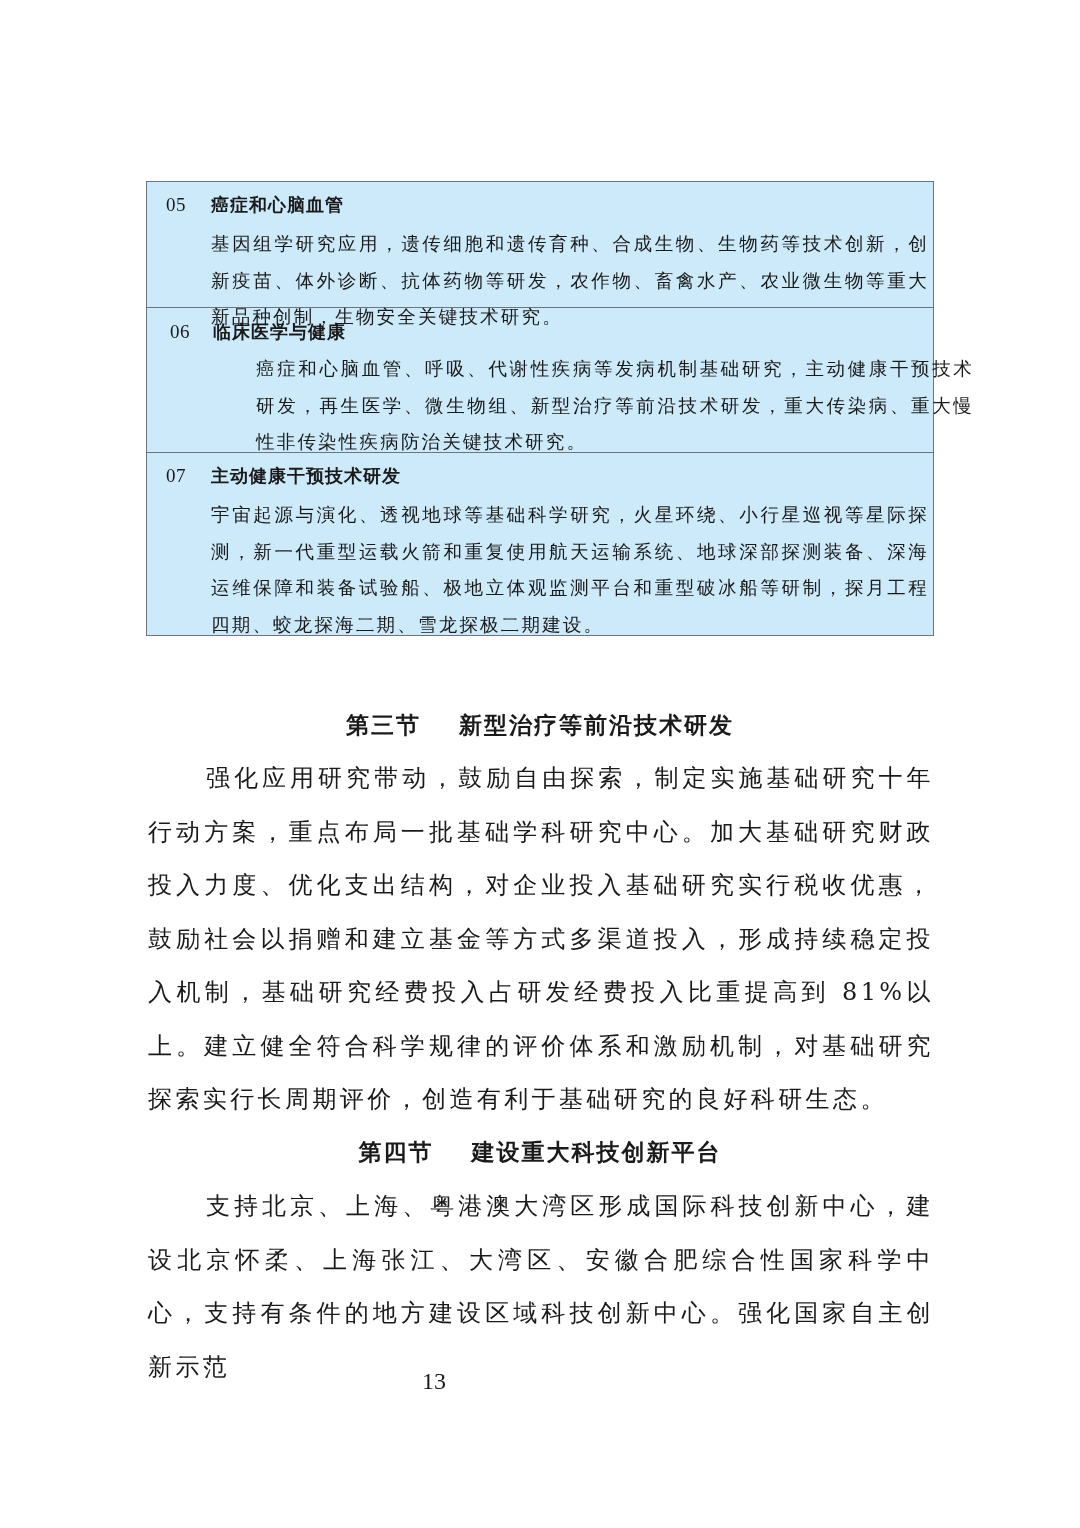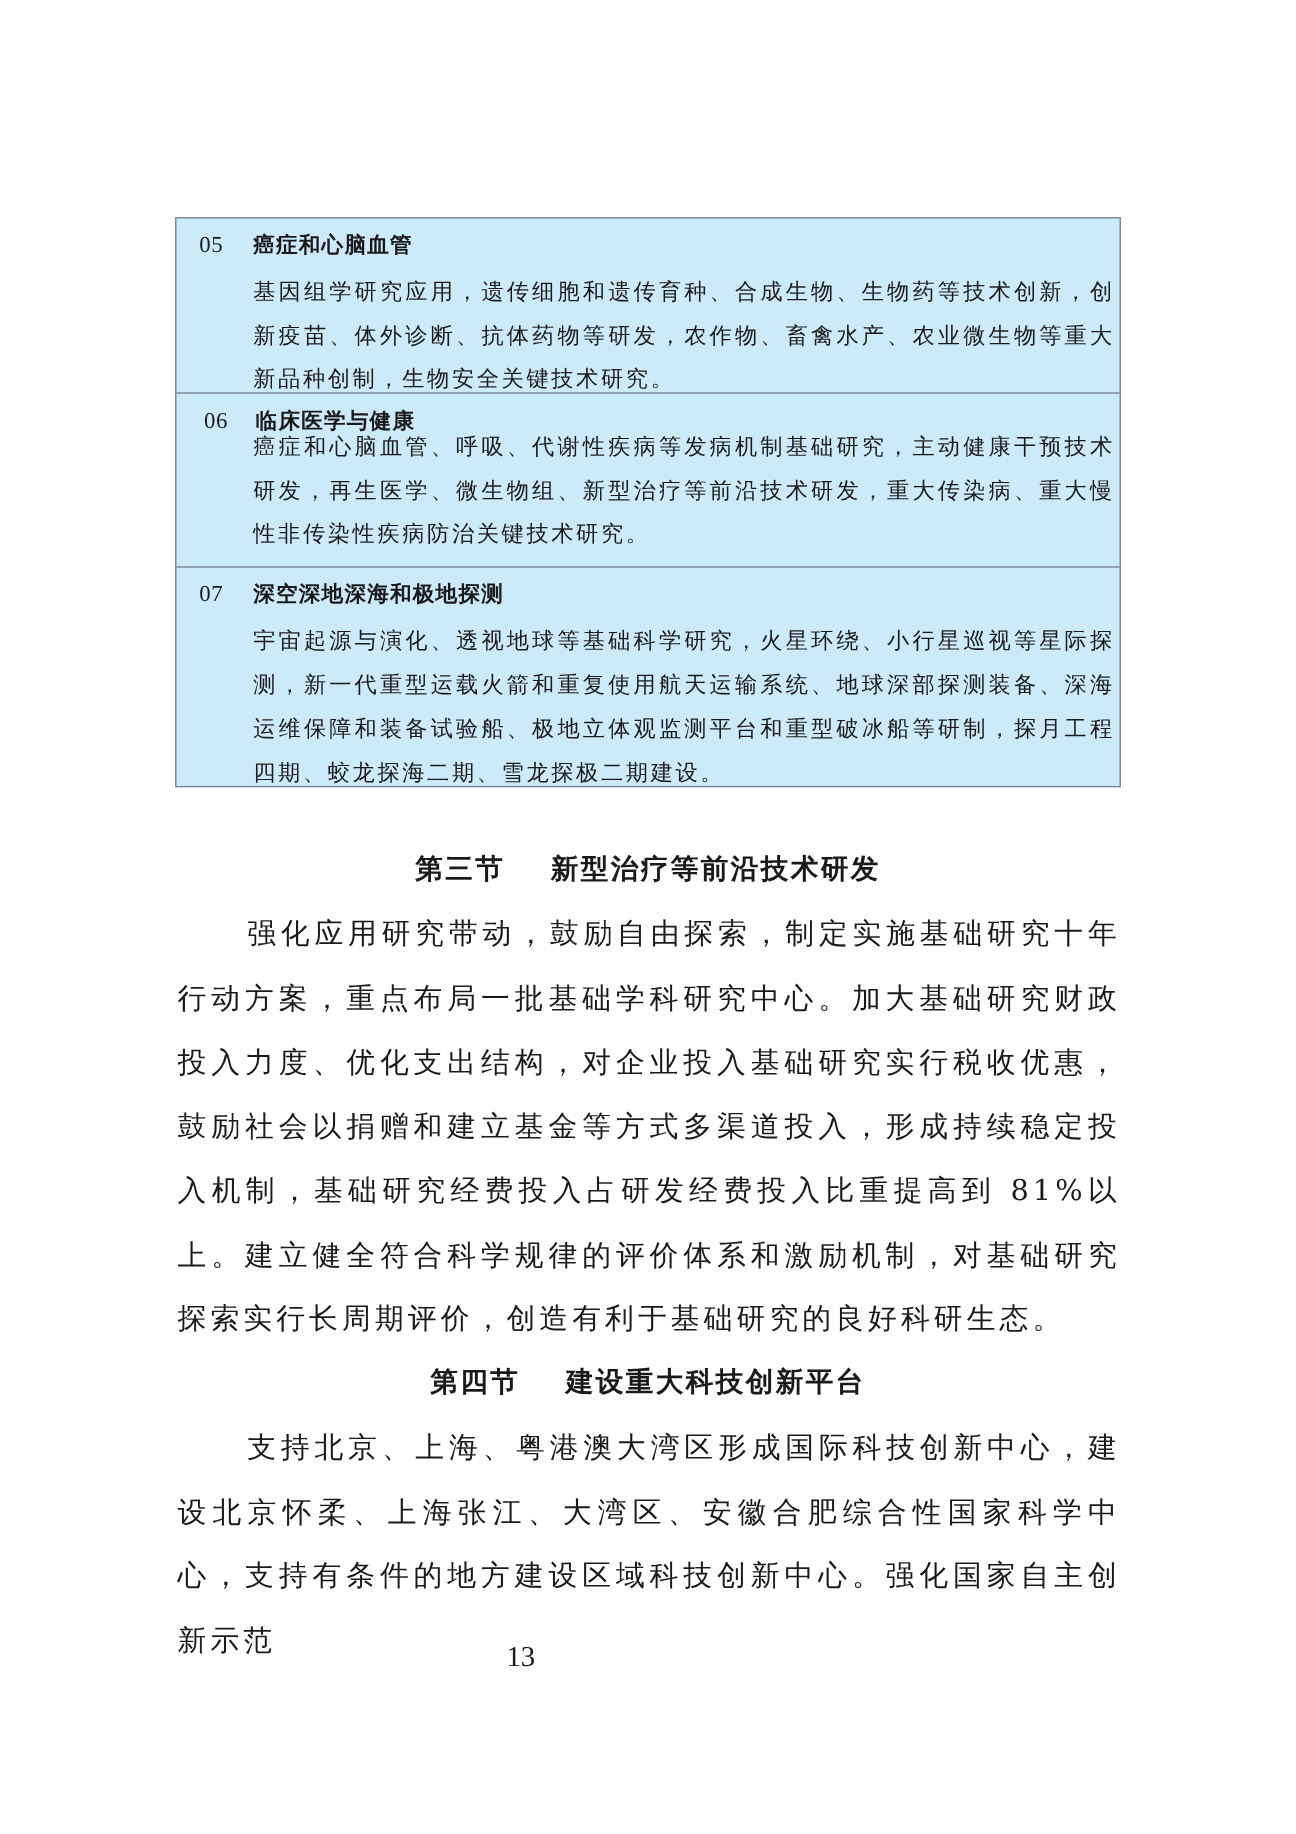--- a/index.html
+++ b/index.html
@@ -29,21 +29,21 @@
     background: #cdeafb;
     border: 1.5px solid #6b7480;
     box-sizing: border-box;
   }
   .box-row {
     position: relative;
     border-bottom: 1.5px solid #6b7480;
     box-sizing: border-box;
   }
   .box-row:last-child { border-bottom: none; }
-  .box-row.r1 { height: 146px; }
+  .box-row.r1 { height: 126px; }
   .box-row.r2 { height: 145px; }
   .box-row.r3 { height: 182px; }
   .row-num {
     position: absolute;
     left: 19px;
     top: 10px;
     font-family: "Liberation Serif", serif;
     font-size: 19px;
     line-height: 26px;
     letter-spacing: 0.5px;
@@ -63,21 +63,21 @@
     position: absolute;
     left: 64px;
     top: 44px;
     width: 718px;
     font-size: 18.5px;
     line-height: 36.5px;
     letter-spacing: 2.2px;
     text-align: justify;
     text-align-last: left;
   }
-  .box-row.r2 .row-body { top: 27px; }
+  .box-row.r2 .row-body { top: 43px; margin-left: 45px; }
 
   
   .section-heading {
     position: absolute;
     left: 146px;
     width: 788px;
     text-align: center;
     font-size: 23px;
     font-weight: bold;
     line-height: 34px;
@@ -124,21 +124,21 @@
       <span class="row-title">癌症和心脑血管</span>
       <div class="row-body">基因组学研究应用，遗传细胞和遗传育种、合成生物、生物药等技术创新，创新疫苗、体外诊断、抗体药物等研发，农作物、畜禽水产、农业微生物等重大新品种创制，生物安全关键技术研究。</div>
     </div>
     <div class="box-row r2">
       <span class="row-num">06</span>
       <span class="row-title">临床医学与健康</span>
       <div class="row-body">癌症和心脑血管、呼吸、代谢性疾病等发病机制基础研究，主动健康干预技术研发，再生医学、微生物组、新型治疗等前沿技术研发，重大传染病、重大慢性非传染性疾病防治关键技术研究。</div>
     </div>
     <div class="box-row r3">
       <span class="row-num">07</span>
-      <span class="row-title">深空深地深海和极地探测</span>
+      <span class="row-title">主动健康干预技术研发</span>
       <div class="row-body">宇宙起源与演化、透视地球等基础科学研究，火星环绕、小行星巡视等星际探测，新一代重型运载火箭和重复使用航天运输系统、地球深部探测装备、深海运维保障和装备试验船、极地立体观监测平台和重型破冰船等研制，探月工程四期、蛟龙探海二期、雪龙探极二期建设。</div>
     </div>
   </div>
 
   <div class="section-heading h3">
     <span class="sec-no">第三节</span><span>新型治疗等前沿技术研发</span>
   </div>
   <div class="para p3">强化应用研究带动，鼓励自由探索，制定实施基础研究十年行动方案，重点布局一批基础学科研究中心。加大基础研究财政投入力度、优化支出结构，对企业投入基础研究实行税收优惠，鼓励社会以捐赠和建立基金等方式多渠道投入，形成持续稳定投入机制，基础研究经费投入占研发经费投入比重提高到 81%以上。建立健全符合科学规律的评价体系和激励机制，对基础研究探索实行长周期评价，创造有利于基础研究的良好科研生态。</div>
 
   <div class="section-heading h4">

